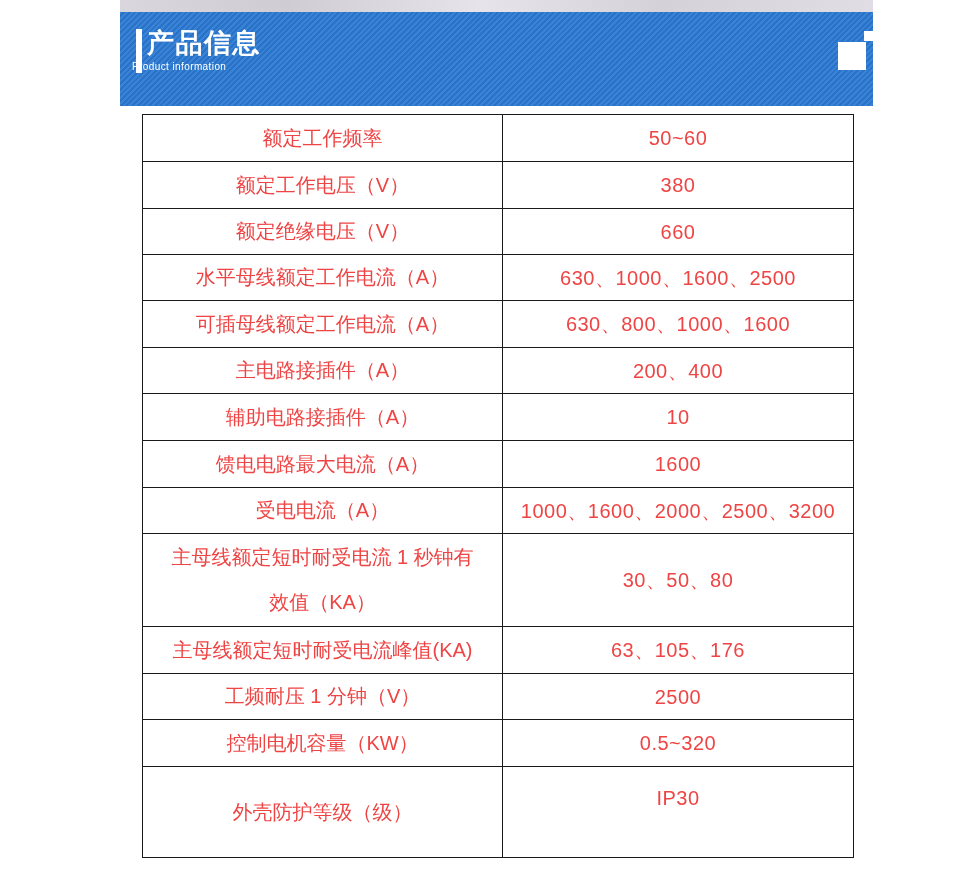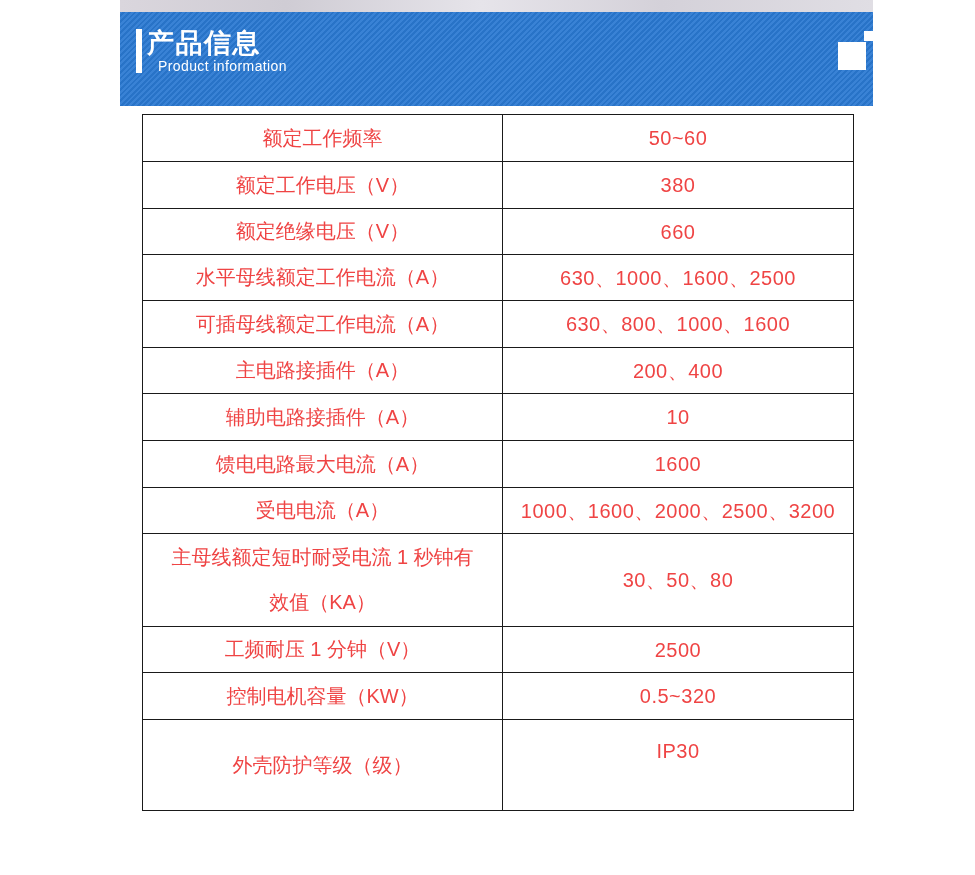--- a/index.html
+++ b/index.html
@@ -28,22 +28,22 @@
   .accent-bar {
     position: absolute; left: 16px; top: 17px; width: 6px; height: 44px;
     background: #ffffff;
   }
   .banner-title {
     position: absolute; left: 27px; top: 16px;
     font-size: 27px; line-height: 30px; font-weight: bold;
     color: #ffffff; letter-spacing: 1.5px; white-space: nowrap;
   }
   .banner-subtitle {
-    position: absolute; left: 38px; top: 48px;
-    font-size: 14px; line-height: 13px;
+    position: absolute; left: 12px; top: 48px;
+    font-size: 10px; line-height: 13px;
     color: #ffffff; letter-spacing: 0.4px; white-space: nowrap;
   }
   .deco-square-large {
     position: absolute; left: 718px; top: 30px; width: 28px; height: 28px;
     background: #ffffff;
   }
   .deco-square-small {
     position: absolute; left: 744px; top: 19px; width: 9px; height: 10px;
     background: #ffffff;
   }
@@ -136,20 +136,24 @@
     </tr>
     <tr class="r9">
       <td class="label-cell">受电电流（A）</td>
       <td class="value-cell">1000、1600、2000、2500、3200</td>
     </tr>
     <tr class="r10">
       <td class="label-cell">主母线额定短时耐受电流 1 秒钟有
 效值（KA）</td>
       <td class="value-cell">30、50、80</td>
     </tr>
+    <tr class="r11">
+      <td class="label-cell">主母线额定短时耐受电流峰值(KA)</td>
+      <td class="value-cell">63、105、176</td>
+    </tr>
     <tr class="r12">
       <td class="label-cell">工频耐压 1 分钟（V）</td>
       <td class="value-cell">2500</td>
     </tr>
     <tr class="r13">
       <td class="label-cell">控制电机容量（KW）</td>
       <td class="value-cell">0.5~320</td>
     </tr>
     <tr class="r14">
       <td class="label-cell">外壳防护等级（级）</td>

